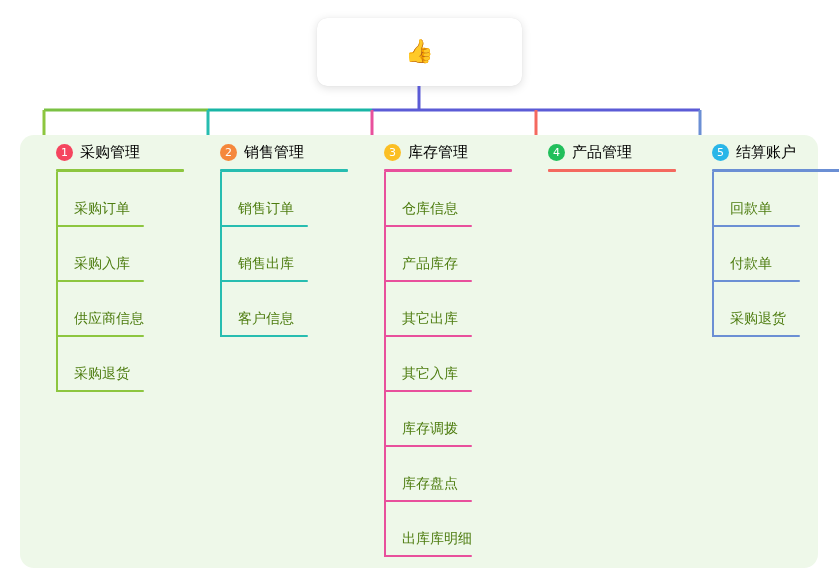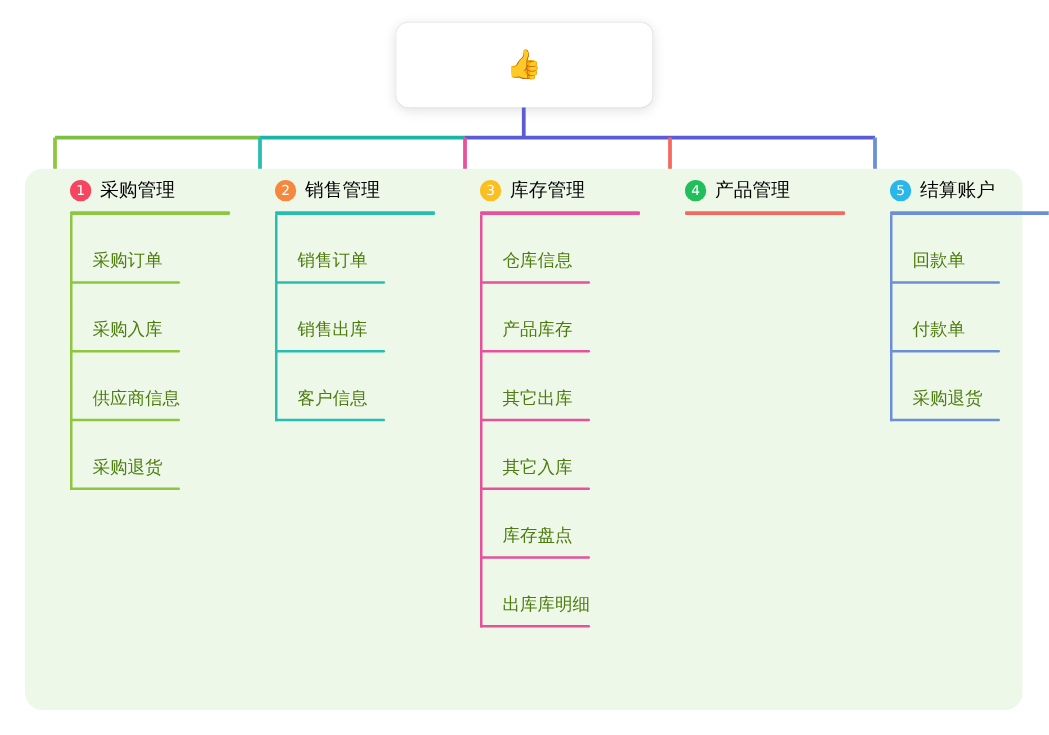--- a/index.html
+++ b/index.html
@@ -227,20 +227,24 @@
           </div>
           <div class="item">
             <span class="item-label">其它出库</span>
             <div class="item-rule" style="background: rgb(232, 80, 156);"></div>
           </div>
           <div class="item">
             <span class="item-label">其它入库</span>
             <div class="item-rule" style="background: rgb(232, 80, 156);"></div>
           </div>
           <div class="item">
+            <span class="item-label">库存调拨</span>
+            <div class="item-rule" style="background: rgb(232, 80, 156);"></div>
+          </div>
+          <div class="item">
             <span class="item-label">库存盘点</span>
             <div class="item-rule" style="background: rgb(232, 80, 156);"></div>
           </div>
           <div class="item">
             <span class="item-label">出库库明细</span>
             <div class="item-rule" style="background: rgb(232, 80, 156);"></div>
           </div>
         </div>
       </div>
       <div class="column" style="left: 510px;">

